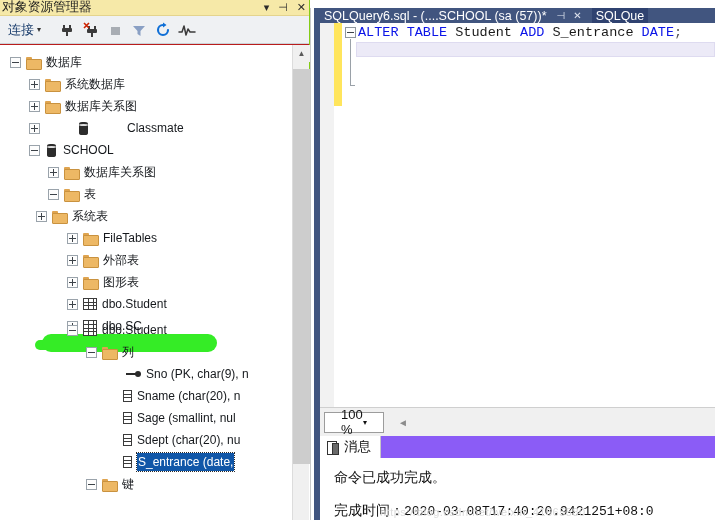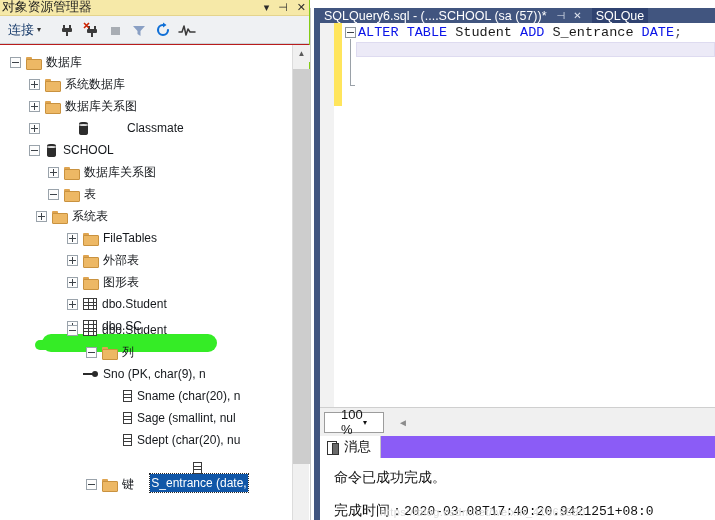--- a/index.html
+++ b/index.html
@@ -527,21 +527,21 @@
           </span>
           <span class="lbl">dbo.Student</span>
         </div>
         <div class="node" style="padding-left: 86px;">
           <span class="twisty "></span>
           <span class="ic">
             <span class="folder"></span>
           </span>
           <span class="lbl">列</span>
         </div>
-        <div class="node" style="padding-left: 66px;">
+        <div class="node" style="padding-left: 109px;">
           <span class="twisty none"></span>
           <span class="ic">
             <span class="keyicon"></span>
           </span>
           <span class="lbl">Sno (PK, char(9), n</span>
         </div>
         <div class="node" style="padding-left: 105px;">
           <span class="twisty none"></span>
           <span class="ic">
             <span class="colicon"></span>
@@ -555,21 +555,21 @@
           </span>
           <span class="lbl">Sage (smallint, nul</span>
         </div>
         <div class="node" style="padding-left: 105px;">
           <span class="twisty none"></span>
           <span class="ic">
             <span class="colicon"></span>
           </span>
           <span class="lbl">Sdept (char(20), nu</span>
         </div>
-        <div class="node selected" style="padding-left: 105px; flex-direction: column;">
+        <div class="node selected" style="padding-left: 105px;">
           <span class="twisty none"></span>
           <span class="ic">
             <span class="colicon"></span>
           </span>
           <span class="lbl">S_entrance (date, </span>
         </div>
         <div class="node" style="padding-left: 86px;">
           <span class="twisty "></span>
           <span class="ic">
             <span class="folder"></span>

